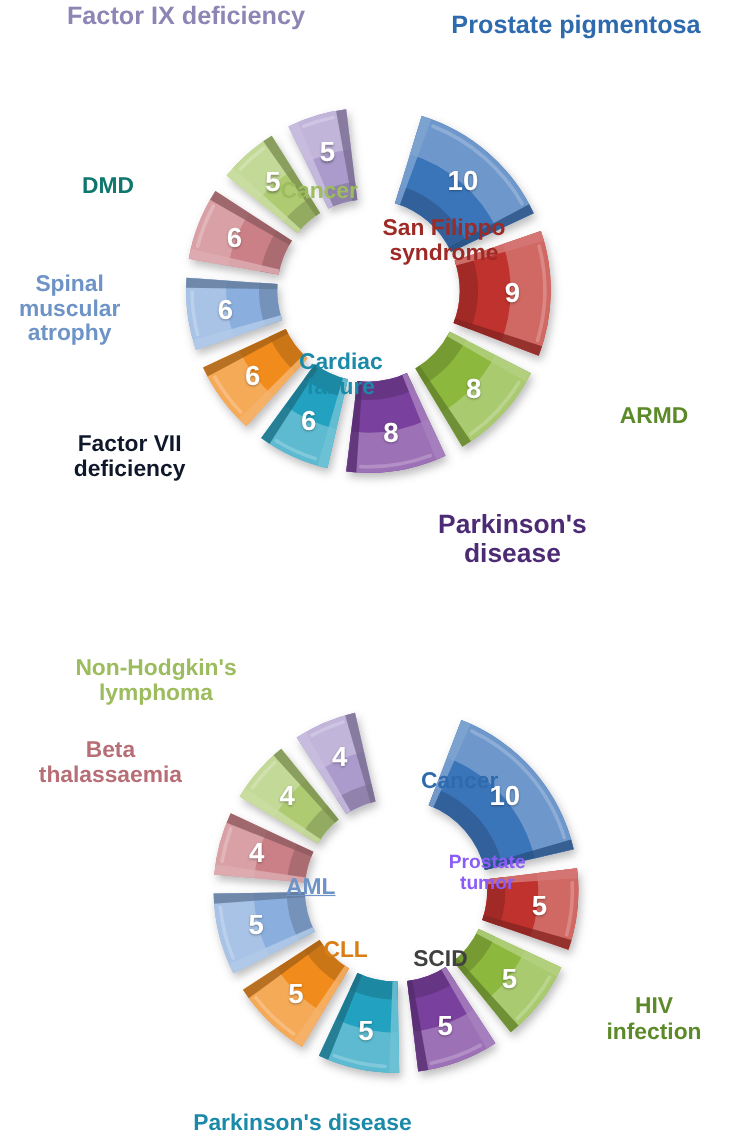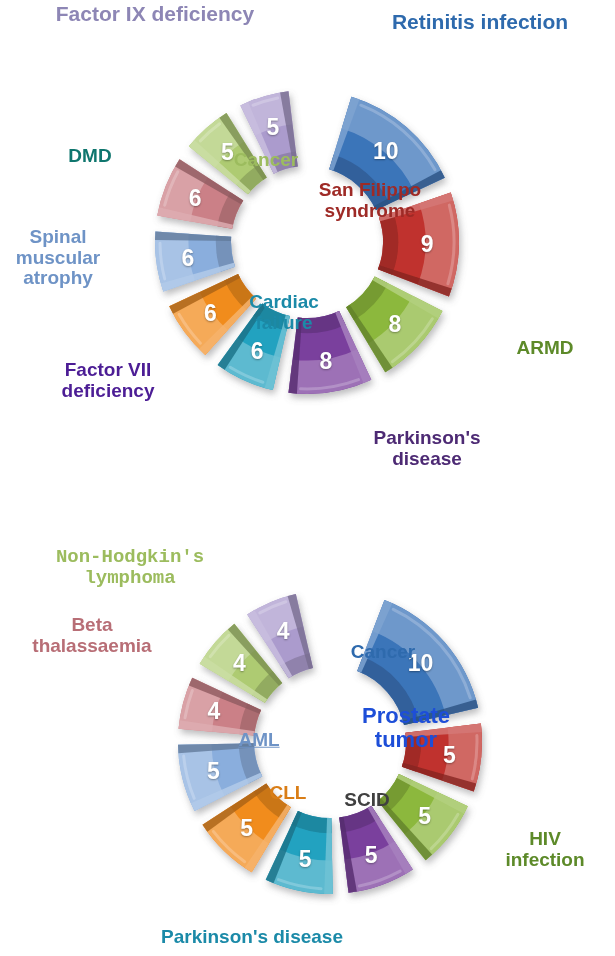--- a/index.html
+++ b/index.html
@@ -120,29 +120,29 @@
       <div class="seg-value" style="left: 385.78px; top: 151.374px; font-size: 23px;">10</div>
       <div class="seg-value" style="left: 427.062px; top: 244.096px; font-size: 23px;">9</div>
       <div class="seg-value" style="left: 394.821px; top: 323.894px; font-size: 23px;">8</div>
       <div class="seg-value" style="left: 325.785px; top: 360.602px; font-size: 23px;">8</div>
       <div class="seg-value" style="left: 257.204px; top: 351.268px; font-size: 23px;">6</div>
       <div class="seg-value" style="left: 210.473px; top: 313.426px; font-size: 23px;">6</div>
       <div class="seg-value" style="left: 187.947px; top: 257.674px; font-size: 23px;">6</div>
       <div class="seg-value" style="left: 195.275px; top: 197.991px; font-size: 23px;">6</div>
       <div class="seg-value" style="left: 227.433px; top: 152.065px; font-size: 23px;">5</div>
       <div class="seg-value" style="left: 272.895px; top: 126.865px; font-size: 23px;">5</div>
-      <div class="seg-label lbl-c" style="left: 480px; top: 22px; font-size: 21px; color: rgb(46, 106, 173);">Retinitis infection</div>
+      <div class="seg-label lbl-c" style="left: 480px; top: 22px; font-size: 21px; color: rgb(46, 106, 173);">Prostate pigmentosa</div>
       <div class="seg-label lbl-c" style="left: 370px; top: 201px; font-size: 19px; color: rgb(158, 42, 38);">San Filippo
 syndrome</div>
       <div class="seg-label lbl-c" style="left: 545px; top: 348px; font-size: 19px; color: rgb(93, 138, 41);">ARMD</div>
-      <div class="seg-label lbl-c" style="left: 427px; top: 449px; font-size: 19px; color: rgb(77, 42, 116);">Parkinson's
+      <div class="seg-label lbl-c" style="left: 427px; top: 449px; font-size: 22px; color: rgb(77, 42, 116);">Parkinson's
 disease</div>
       <div class="seg-label lbl-c" style="left: 284px; top: 313px; font-size: 19px; color: rgb(27, 138, 168);">Cardiac
 failure</div>
-      <div class="seg-label lbl-c" style="left: 108px; top: 381px; font-size: 19px; color: #4c1d95;">Factor VII
+      <div class="seg-label lbl-c" style="left: 108px; top: 381px; font-size: 19px; color: #0f172a;">Factor VII
 deficiency</div>
       <div class="seg-label lbl-c" style="left: 58px; top: 258px; font-size: 19px; color: rgb(110, 147, 198);">Spinal
 muscular
 atrophy</div>
       <div class="seg-label lbl-c" style="left: 90px; top: 156px; font-size: 19px; color: #0f766e;">DMD</div>
       <div class="seg-label lbl-c" style="left: 266px; top: 160px; font-size: 19px; color: rgb(156, 188, 94);">Cancer</div>
       <div class="seg-label lbl-c" style="left: 155px; top: 14px; font-size: 21px; color: rgb(141, 134, 181);">Factor IX deficiency</div>
     </div>
 </div>
 
@@ -239,26 +239,26 @@
       <div class="seg-value" style="left: 449.422px; top: 274.552px; font-size: 23px;">5</div>
       <div class="seg-value" style="left: 424.624px; top: 335.929px; font-size: 23px;">5</div>
       <div class="seg-value" style="left: 371.07px; top: 374.838px; font-size: 23px;">5</div>
       <div class="seg-value" style="left: 305.034px; top: 379.456px; font-size: 23px;">5</div>
       <div class="seg-value" style="left: 246.585px; top: 348.378px; font-size: 23px;">5</div>
       <div class="seg-value" style="left: 213.487px; top: 291.05px; font-size: 23px;">5</div>
       <div class="seg-value" style="left: 214.012px; top: 230.921px; font-size: 23px;">4</div>
       <div class="seg-value" style="left: 239.374px; top: 183.22px; font-size: 23px;">4</div>
       <div class="seg-value" style="left: 283.081px; top: 151.466px; font-size: 23px;">4</div>
       <div class="seg-label lbl-c" style="left: 383px; top: 172px; font-size: 19px; color: rgb(46, 106, 173);">Cancer</div>
-      <div class="seg-label lbl-c" style="left: 406px; top: 248px; font-size: 22px; color: #1d4ed8;">Prostate
+      <div class="seg-label lbl-c" style="left: 406px; top: 248px; font-size: 16px; color: #8b5cf6;">Prostate
 tumor</div>
       <div class="seg-label lbl-c" style="left: 545px; top: 370px; font-size: 19px; color: rgb(93, 138, 41);">HIV
 infection</div>
       <div class="seg-label lbl-c" style="left: 367px; top: 320px; font-size: 19px; color: #404040;">SCID</div>
       <div class="seg-label lbl-c" style="left: 252px; top: 457px; font-size: 19px; color: rgb(27, 138, 168);">Parkinson's disease</div>
       <div class="seg-label lbl-c" style="left: 288px; top: 313px; font-size: 19px; color: rgb(217, 125, 22);">CLL</div>
       <div class="seg-label lbl-c" style="left: 259px; top: 260px; font-size: 19px; color: rgb(110, 147, 198); text-decoration: underline;">AML</div>
       <div class="seg-label lbl-c" style="left: 92px; top: 156px; font-size: 19px; color: rgb(184, 110, 118);">Beta
 thalassaemia</div>
-      <div class="seg-label lbl-c" style="left: 130px; top: 88px; font-size: 19px; color: rgb(156, 188, 94); font-family: Liberation Mono, monospace;">Non-Hodgkin's
+      <div class="seg-label lbl-c" style="left: 130px; top: 88px; font-size: 19px; color: rgb(156, 188, 94);">Non-Hodgkin's
 lymphoma</div>
     </div>
 </div>
 
 </body></html>

